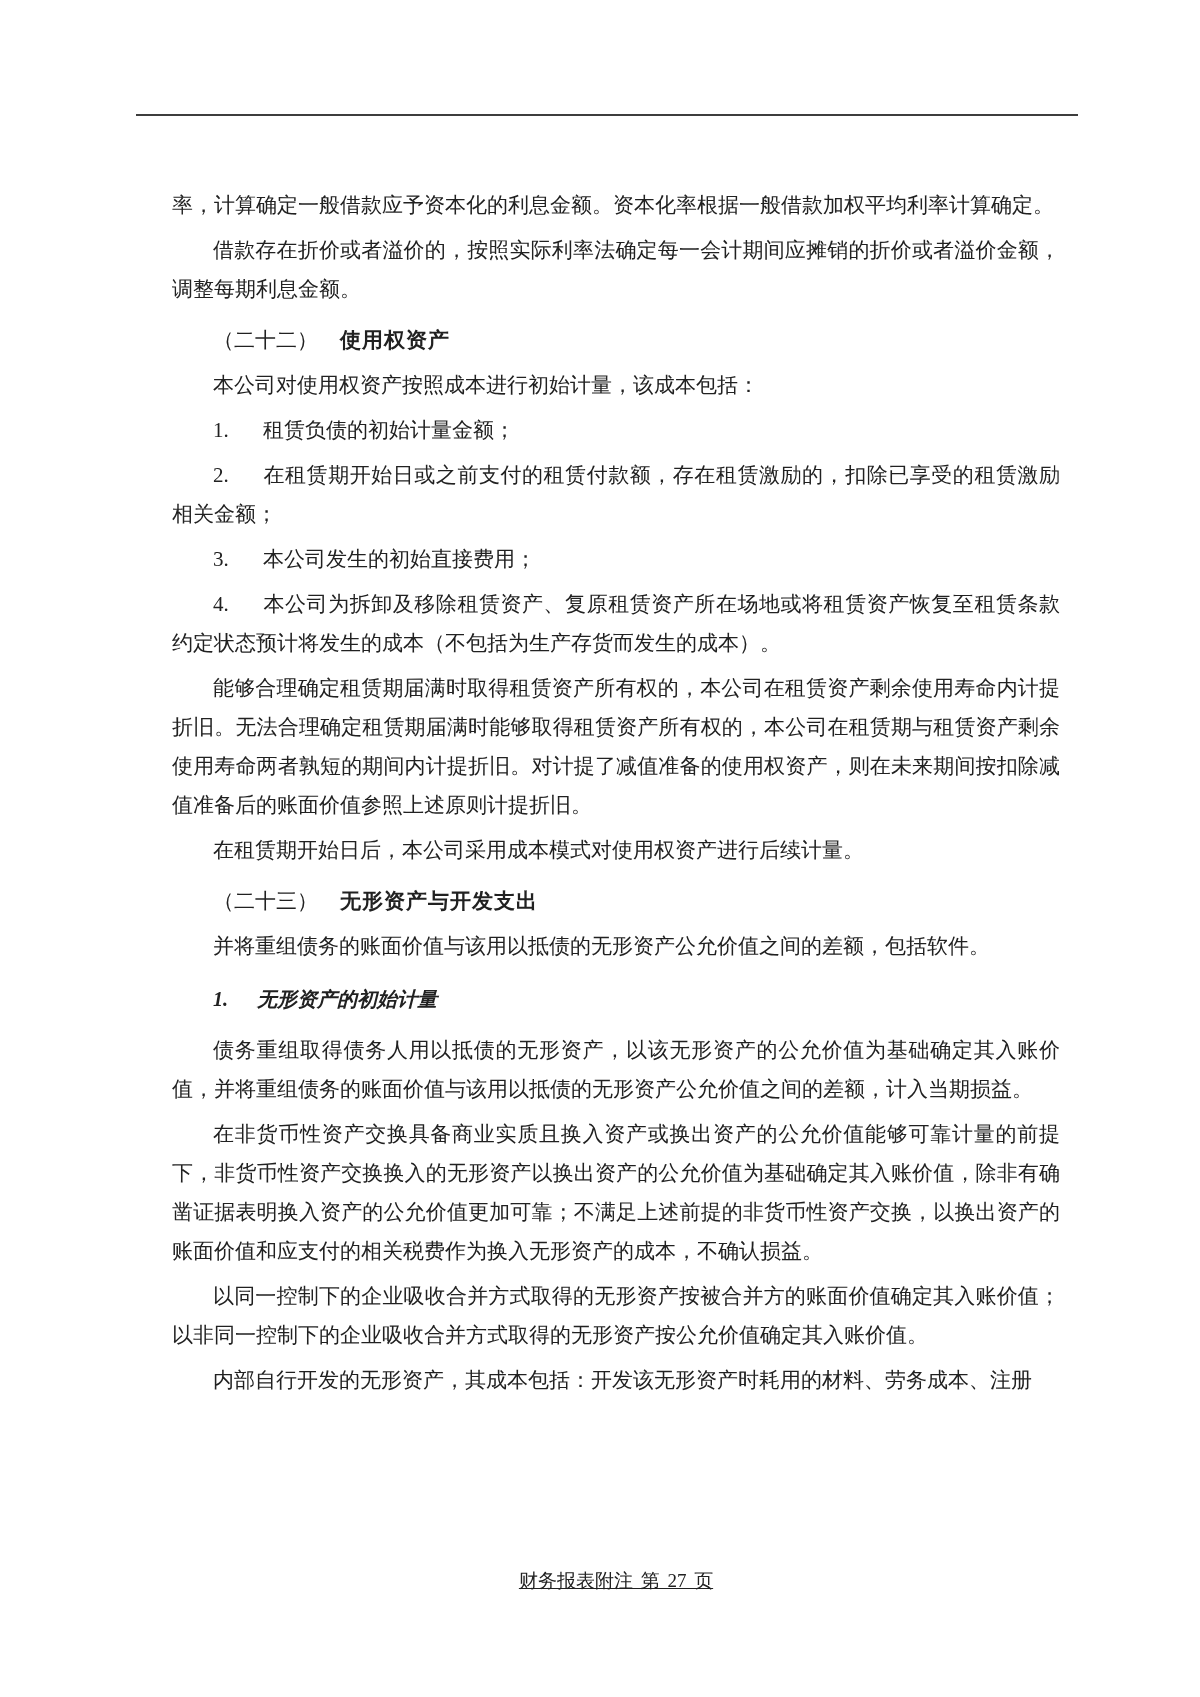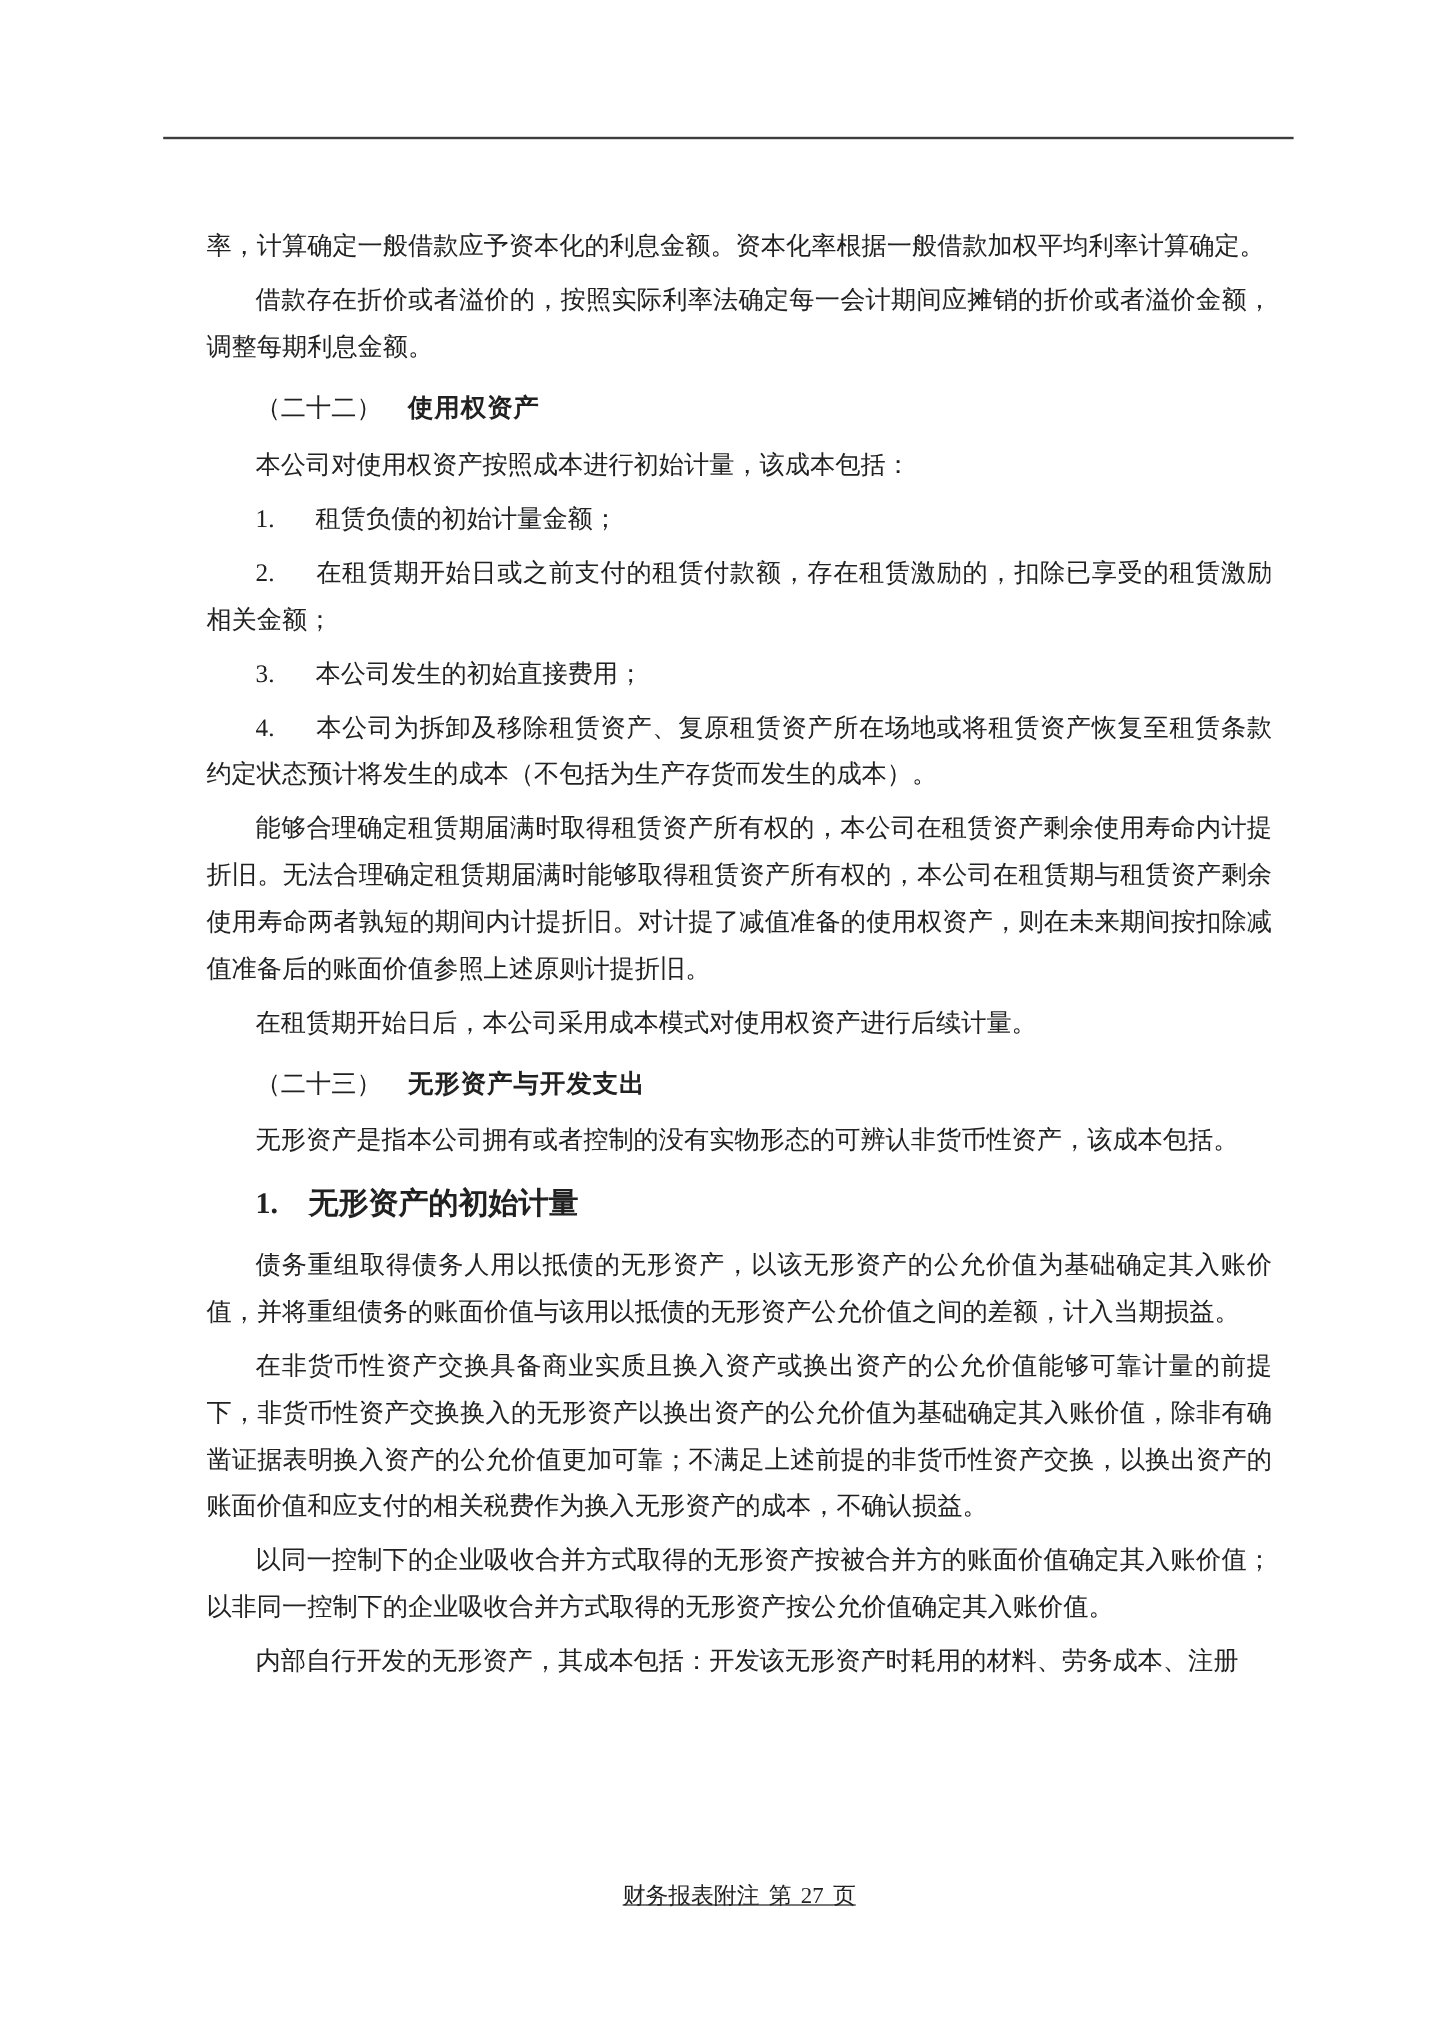--- a/index.html
+++ b/index.html
@@ -20,24 +20,24 @@
   }
   .para { margin:0 0 6px 0; text-align:justify; text-indent:41px; }
   .para.no-indent { text-indent:0; }
   .num {
     display:inline-block; width:50px; text-indent:0;
   }
   .heading {
     margin:12px 0 6px 0; font-size:21px; line-height:39px;
     text-indent:41px; font-weight:normal;
   }
-  .heading .h-title { font-weight:bold; margin-left:22px; letter-spacing:1px;font-family:Liberation Mono, monospace; }
+  .heading .h-title { font-weight:bold; margin-left:22px; letter-spacing:1px; }
   .subheading {
-    margin:14px 0 12px 0; font-size:25px; line-height:39px;
-    text-indent:41px; font-weight:bold;
+    margin:14px 0 12px 0; font-size:20px; line-height:39px;
+    text-indent:41px; font-weight:bold;font-style:italic;
   }
   .subheading .num { width:44px; }
   .footer {
     position:absolute; left:172px; top:1566px; width:888px;
     text-align:center; font-size:19px; line-height:30px;
     color:var(--text-color,#212121); word-spacing:3px;text-decoration:underline;
   }
 </style>
 </head>
 <body>
@@ -49,21 +49,21 @@
       <p class="para">借款存在折价或者溢价的，按照实际利率法确定每一会计期间应摊销的折价或者溢价金额，调整每期利息金额。</p>
       <h3 class="heading"><span class="h-num">（二十二）</span><span class="h-title">使用权资产</span></h3>
       <p class="para">本公司对使用权资产按照成本进行初始计量，该成本包括：</p>
       <p class="para list-item"><span class="num">1.</span><span>租赁负债的初始计量金额；</span></p>
       <p class="para list-item"><span class="num">2.</span><span>在租赁期开始日或之前支付的租赁付款额，存在租赁激励的，扣除已享受的租赁激励相关金额；</span></p>
       <p class="para list-item"><span class="num">3.</span><span>本公司发生的初始直接费用；</span></p>
       <p class="para list-item"><span class="num">4.</span><span>本公司为拆卸及移除租赁资产、复原租赁资产所在场地或将租赁资产恢复至租赁条款约定状态预计将发生的成本（不包括为生产存货而发生的成本）。</span></p>
       <p class="para">能够合理确定租赁期届满时取得租赁资产所有权的，本公司在租赁资产剩余使用寿命内计提折旧。无法合理确定租赁期届满时能够取得租赁资产所有权的，本公司在租赁期与租赁资产剩余使用寿命两者孰短的期间内计提折旧。对计提了减值准备的使用权资产，则在未来期间按扣除减值准备后的账面价值参照上述原则计提折旧。</p>
       <p class="para">在租赁期开始日后，本公司采用成本模式对使用权资产进行后续计量。</p>
       <h3 class="heading"><span class="h-num">（二十三）</span><span class="h-title">无形资产与开发支出</span></h3>
-      <p class="para">无形资产是指本公司拥有或者控制的没有实物形态的可辨认非货币性资产，该成本包括。</p>
+      <p class="para">并将重组债务的账面价值与该用以抵债的无形资产公允价值之间的差额，包括软件。</p>
       <h4 class="subheading"><span class="num">1.</span><span>无形资产的初始计量</span></h4>
       <p class="para">债务重组取得债务人用以抵债的无形资产，以该无形资产的公允价值为基础确定其入账价值，并将重组债务的账面价值与该用以抵债的无形资产公允价值之间的差额，计入当期损益。</p>
       <p class="para">在非货币性资产交换具备商业实质且换入资产或换出资产的公允价值能够可靠计量的前提下，非货币性资产交换换入的无形资产以换出资产的公允价值为基础确定其入账价值，除非有确凿证据表明换入资产的公允价值更加可靠；不满足上述前提的非货币性资产交换，以换出资产的账面价值和应支付的相关税费作为换入无形资产的成本，不确认损益。</p>
       <p class="para">以同一控制下的企业吸收合并方式取得的无形资产按被合并方的账面价值确定其入账价值；以非同一控制下的企业吸收合并方式取得的无形资产按公允价值确定其入账价值。</p>
       <p class="para">内部自行开发的无形资产，其成本包括：开发该无形资产时耗用的材料、劳务成本、注册</p>
     </div>
   <div class="footer">财务报表附注 第 27 页</div>
 </div>
 
 </body></html>

